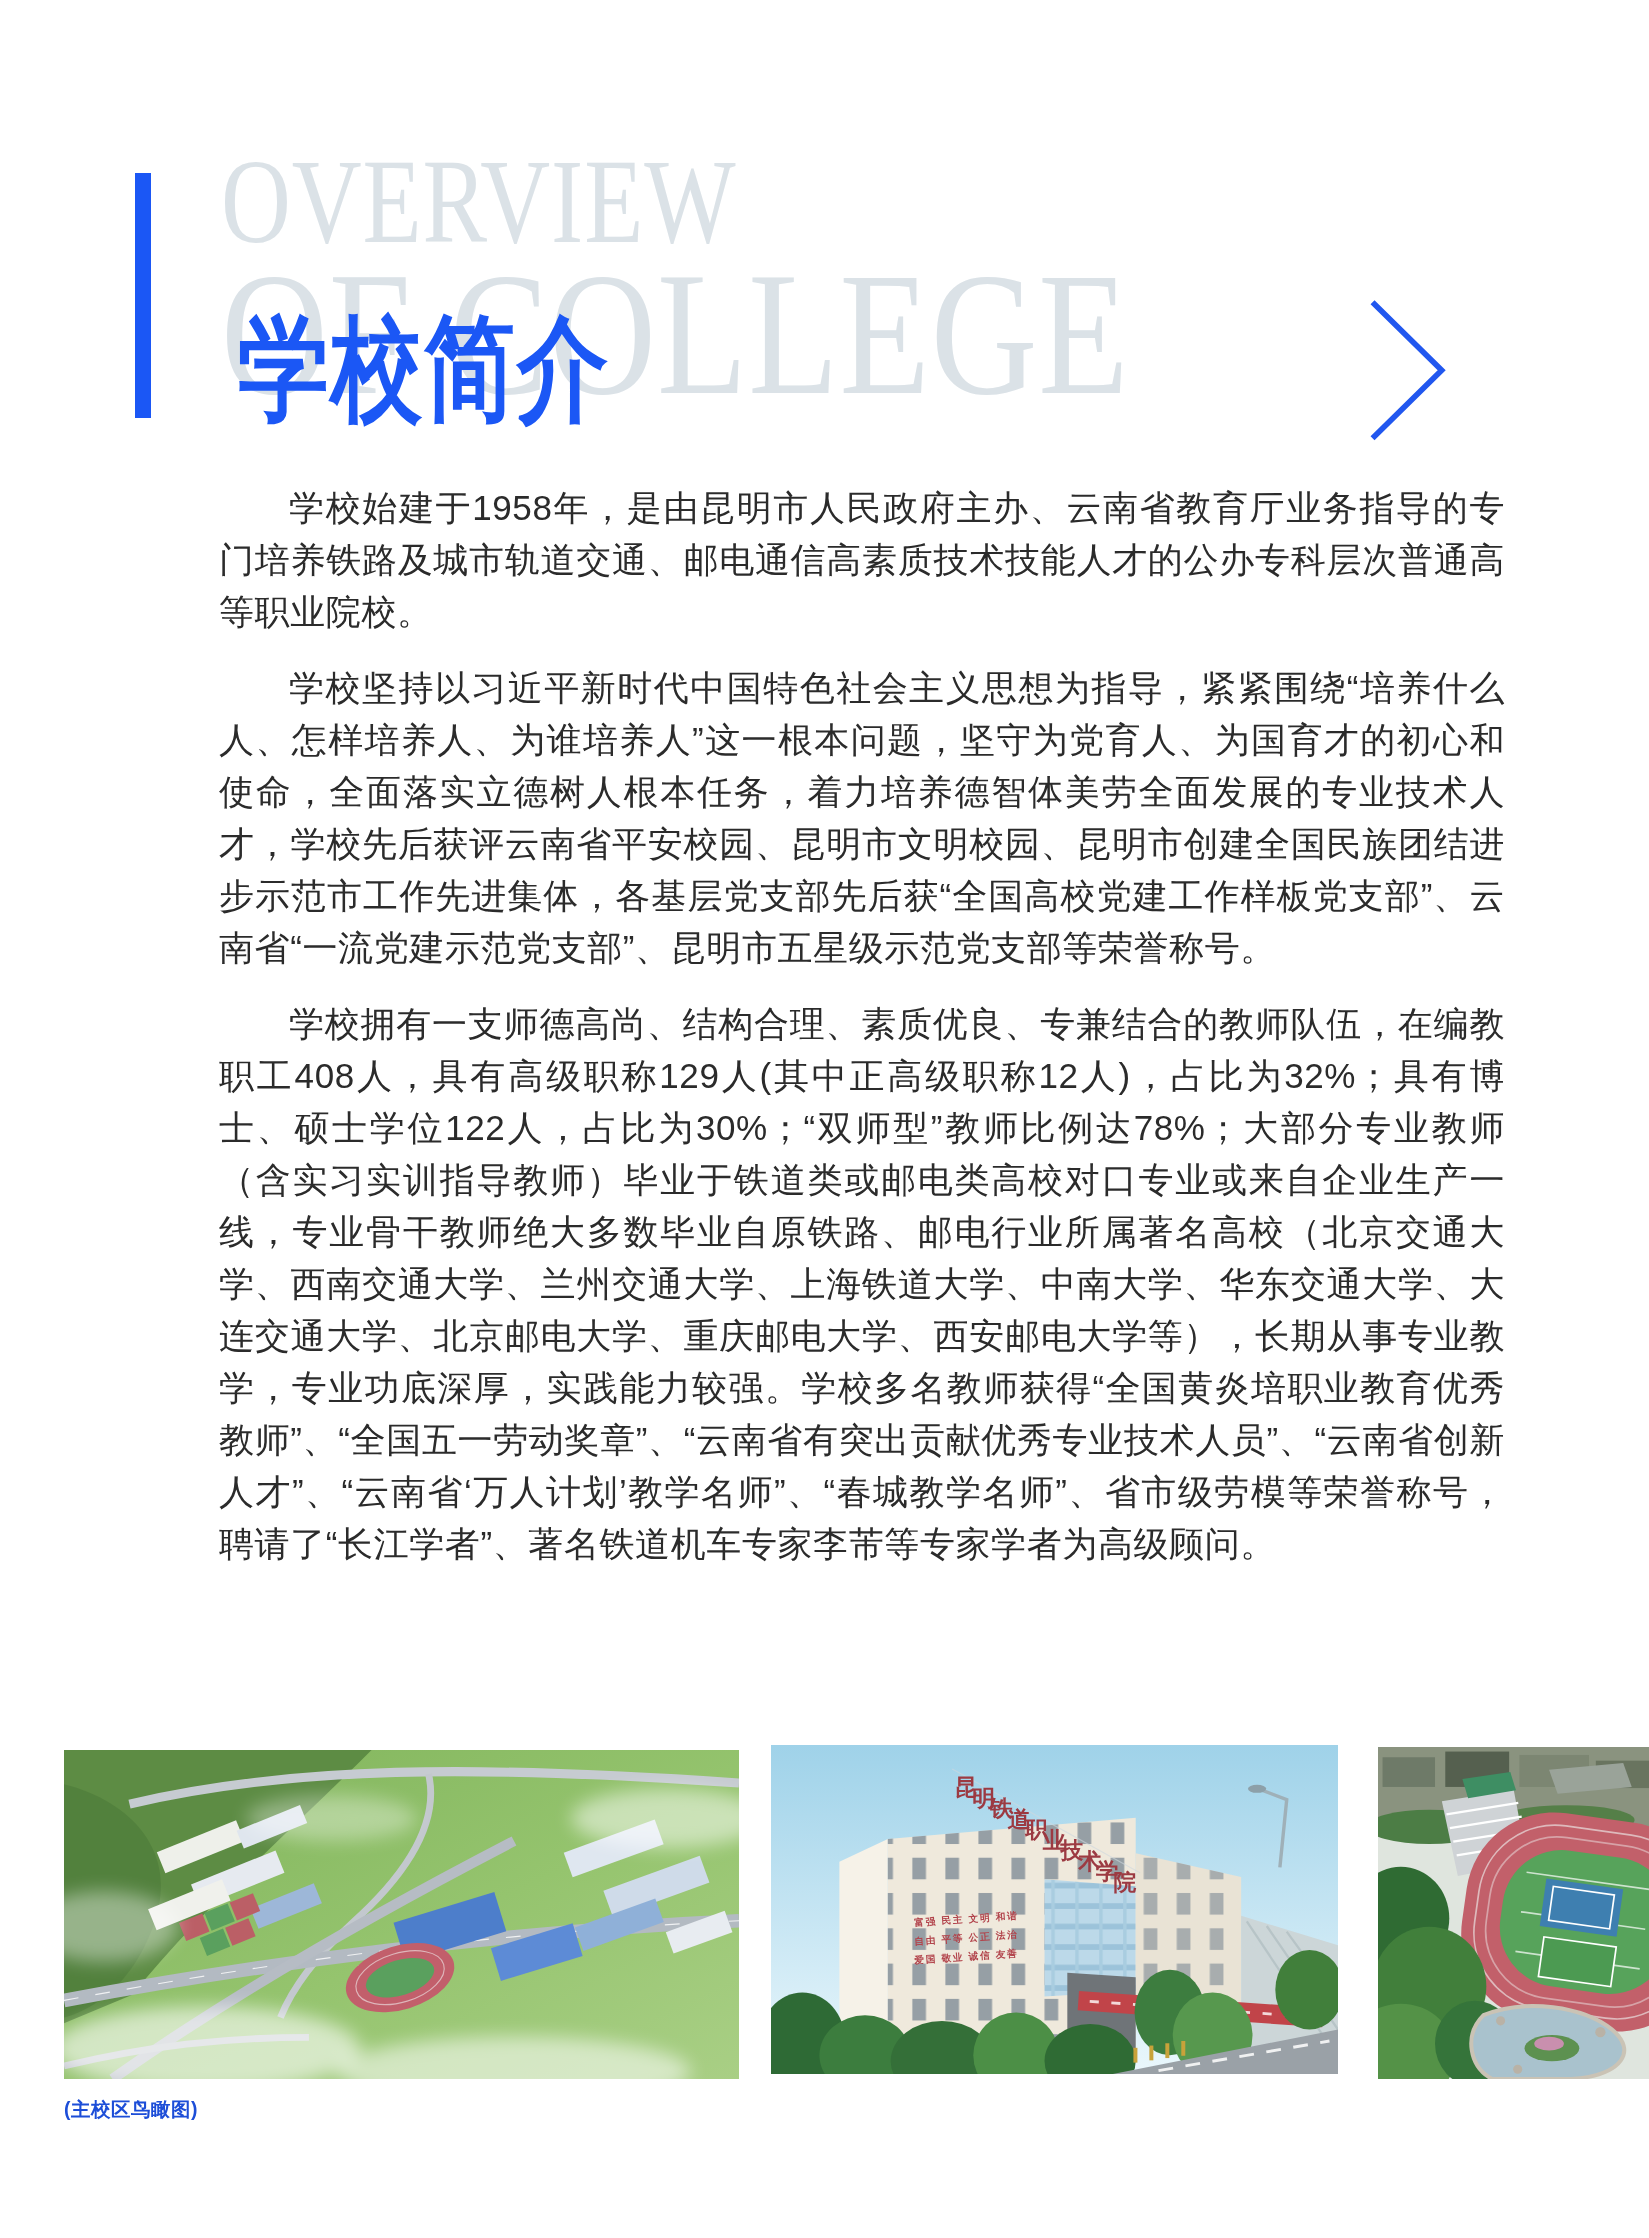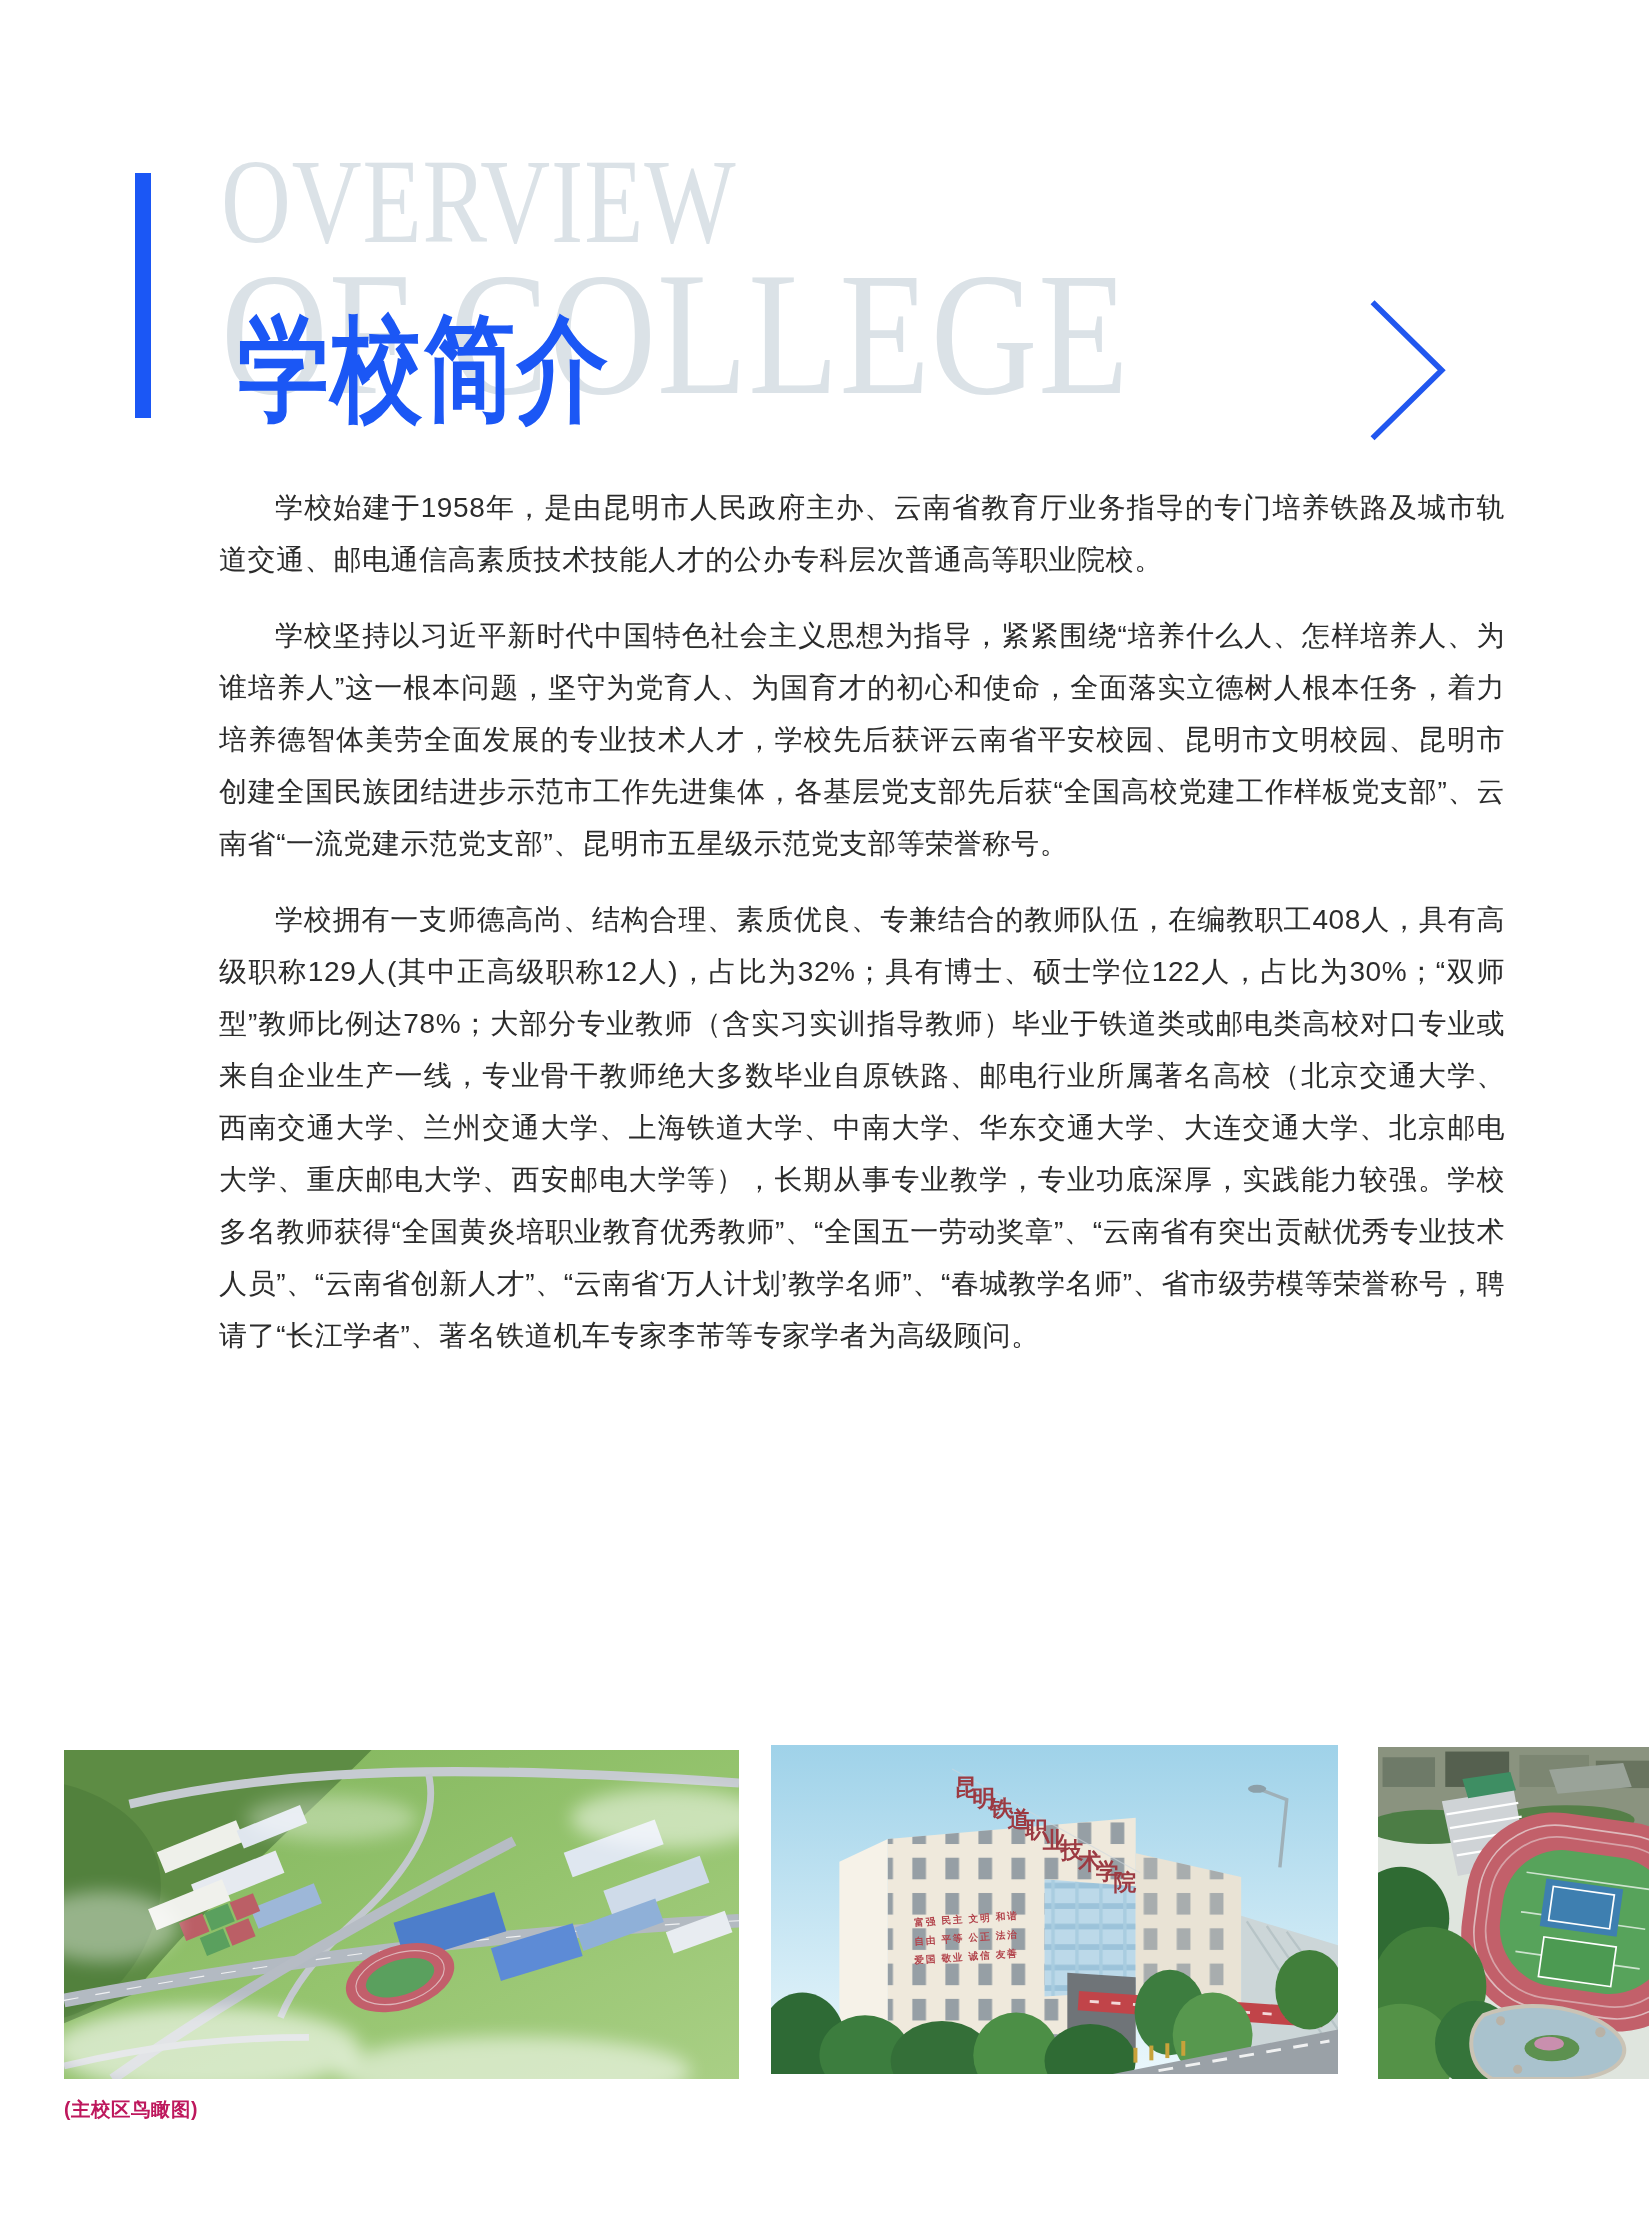--- a/index.html
+++ b/index.html
@@ -22,34 +22,34 @@
   .wm2{font-size:176px;transform:scaleX(.84);transform-origin:left top;margin-top:-16px;letter-spacing:1.1px;}
   .title{
     position:absolute;left:238px;top:312px;margin:0;
     font-size:114px;line-height:1;font-weight:900;color:#1b57f5;
     transform:scaleX(.80);transform-origin:left top;letter-spacing:2.3px;white-space:nowrap;
   }
   .chevron{position:absolute;left:1368px;top:295px;}
   
   .body-text{
     position:absolute;left:219px;top:482px;width:1286px;
-    font-size:28px;line-height:52px;letter-spacing:0.6px;
+    font-size:35px;line-height:52px;letter-spacing:0.6px;
     color:#2b2b2b;font-weight:500;
     text-align:justify;
   }
   .para{margin:0 0 24px 0;text-indent:2em;}
   
   .photo{position:absolute;margin:0;padding:0;overflow:hidden;background:#dfe5de;}
   .photo svg{display:block;width:100%;height:100%;}
   .photo-1{left:64px;top:1750px;width:675px;height:329px;}
   .photo-2{left:771px;top:1745px;width:567px;height:329px;}
   .photo-3{left:1378px;top:1747px;width:272px;height:332px;}
   .photo-caption{
     position:absolute;left:64px;top:2096px;
-    font-size:19.4px;font-weight:600;color:#be185d;letter-spacing:0.6px;
+    font-size:19.4px;font-weight:600;color:#1d4ed8;letter-spacing:0.6px;
   }
   
   .sign-ch{font-family:"Liberation Sans","DejaVu Sans",sans-serif;font-size:40px;font-weight:700;fill:#9c3a42;}
   .slogan-row{font-family:"Liberation Sans","DejaVu Sans",sans-serif;font-size:17px;font-weight:700;fill:#b2444c;letter-spacing:3px;}
 </style>
 </head>
 <body>
 
 <div class="page">
 

